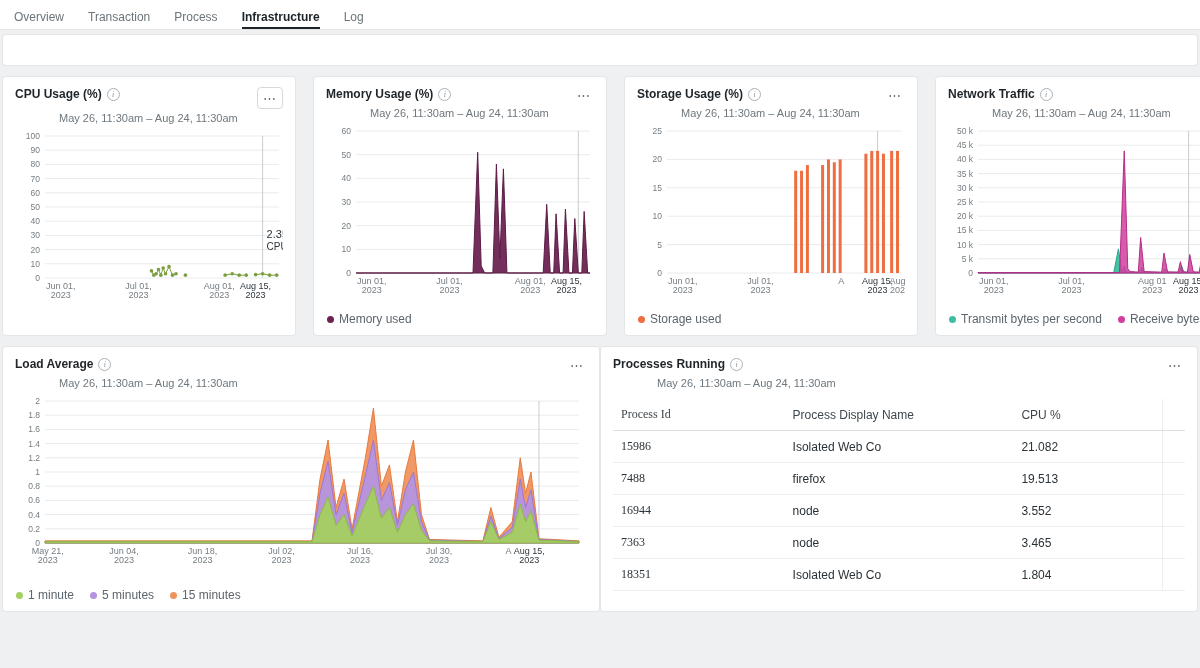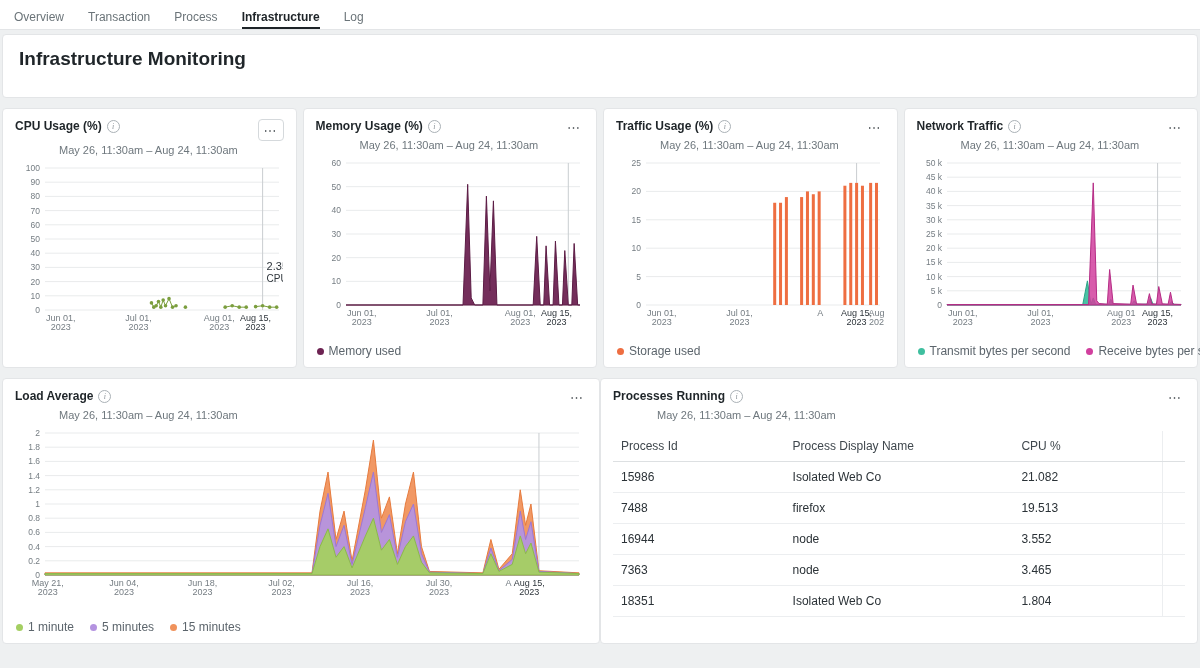--- a/index.html
+++ b/index.html
@@ -9,21 +9,21 @@
   .tabbar { height:30px; background:#fff; border-bottom:1px solid #e3e5e7; display:flex; gap:24px; padding:0 14px; align-items:stretch; }
   .tab { font-size:12px; color:#6b7479; display:flex; align-items:center; border-bottom:2px solid transparent; cursor:pointer; padding-top:6px; }
   .tab.active { color:#1d2327; font-weight:bold; border-bottom-color:#1d2327; }
 
   .page { padding:4px 2px; }
   .panel { background:#fff; border:1px solid #e3e5e7; border-radius:4px; }
   .header-panel { padding:13px 16px 17px; margin-bottom:10px; }
   .header-panel h1 { font-size:19px; font-weight:bold; color:#1f2529; margin-bottom:10px; }
   .header-panel p { font-size:12px; color:#30373c; }
 
-  .row1 { display:grid; grid-template-columns:repeat(4,1fr); gap:6px; margin-bottom:10px; }
+  .row1 { display:grid; grid-template-columns:repeat(4,1fr); gap:17px; margin-bottom:10px; }
   .row2 { display:grid; grid-template-columns:1fr 1fr; }
   .card { padding:10px 12px; position:relative; }
   .row1 .card { height:260px; }
   .row2 .card { height:266px; }
 
   .card-head { display:flex; justify-content:space-between; align-items:flex-start; }
   .card-title-wrap { display:flex; align-items:center; gap:5px; }
   .card-title { font-size:12px; font-weight:bold; color:#1f2529; }
   .info-icon { width:13px; height:13px; border:1px solid #aab1b6; border-radius:50%; color:#8d949a; font-size:8px; font-style:italic; display:inline-flex; align-items:center; justify-content:center; font-family:"Liberation Serif",serif; }
   .menu-btn { border:none; background:none; font-size:13px; color:#3c4247; cursor:pointer; letter-spacing:1px; line-height:1; padding:2px 3px; }
@@ -38,40 +38,39 @@
   .ttv { font-size:11px; fill:#2e353b; }
   .ttl { font-size:10px; fill:#2e353b; }
 
   .legend { position:absolute; bottom:9px; left:13px; display:flex; gap:16px; font-size:12px; color:#5c656c; align-items:center; white-space:nowrap; }
   .legend-item { display:inline-flex; align-items:center; }
   .legend .dot { width:7px; height:7px; border-radius:50%; display:inline-block; margin-right:5px; }
 
   .proc-table { width:100%; border-collapse:collapse; margin-top:10px; font-size:12px; table-layout:fixed; }
   .proc-table th { text-align:left; font-weight:normal; color:#3f474d; border-bottom:1px solid #ddE0e2; padding:8px 8px; }
   .proc-table td { border-bottom:1px solid #eceef0; padding:8px 8px; color:#2b3237; }
-  .proc-table th:nth-child(1), .proc-table td:nth-child(1) { width:30%; }
+  .proc-table th:nth-child(1), .proc-table td:nth-child(1) { width:30%;font-family:Liberation Serif, serif; }
   .proc-table th:nth-child(2), .proc-table td:nth-child(2) { width:40%;margin-left:24px; }
   .proc-table th:nth-child(3), .proc-table td:nth-child(3) { width:26%; }
   .proc-table .col-cut { width:4%; border-left:1px solid #eceef0; }
 </style>
 </head>
 <body>
 
 <nav class="tabbar">
   <div class="tab">Overview</div>
   <div class="tab">Transaction</div>
   <div class="tab">Process</div>
   <div class="tab active">Infrastructure</div>
   <div class="tab">Log</div>
 </nav>
 
 <div class="page">
 
   <section class="panel header-panel">
-    <h1>Infrastructure Monitoring</h1>
   </section>
 
   <div class="row1">
 
     <section class="panel card">
       <div class="card-head">
         <div class="card-title-wrap">
           <span class="card-title">CPU Usage (%)</span>
           <span class="info-icon">i</span>
         </div>
@@ -186,21 +185,21 @@
           <text class="xt xts" x="240.6" y="170">2023</text>
         </svg>
       <div class="legend">
           <span class="legend-item"><span class="dot" style="background:#6d2352"></span>Memory used</span>
         </div>
     </section>
 
     <section class="panel card">
       <div class="card-head">
         <div class="card-title-wrap">
-          <span class="card-title">Traffic Usage (%)</span>
+          <span class="card-title">Storage Usage (%)</span>
           <span class="info-icon">i</span>
         </div>
         <button class="menu-btn">⋯</button>
       </div>
       <div class="card-range">May 26, 11:30am – Aug 24, 11:30am</div>
       <svg class="chart" width="268" height="178">
           <line x1="30" x2="264" y1="150" y2="150" stroke="#e9ebec" stroke-width="1"></line>
           <text class="yt" x="25" y="153">0</text>
           <line x1="30" x2="264" y1="121.6" y2="121.6" stroke="#e9ebec" stroke-width="1"></line>
           <text class="yt" x="25" y="124.6">5</text>

